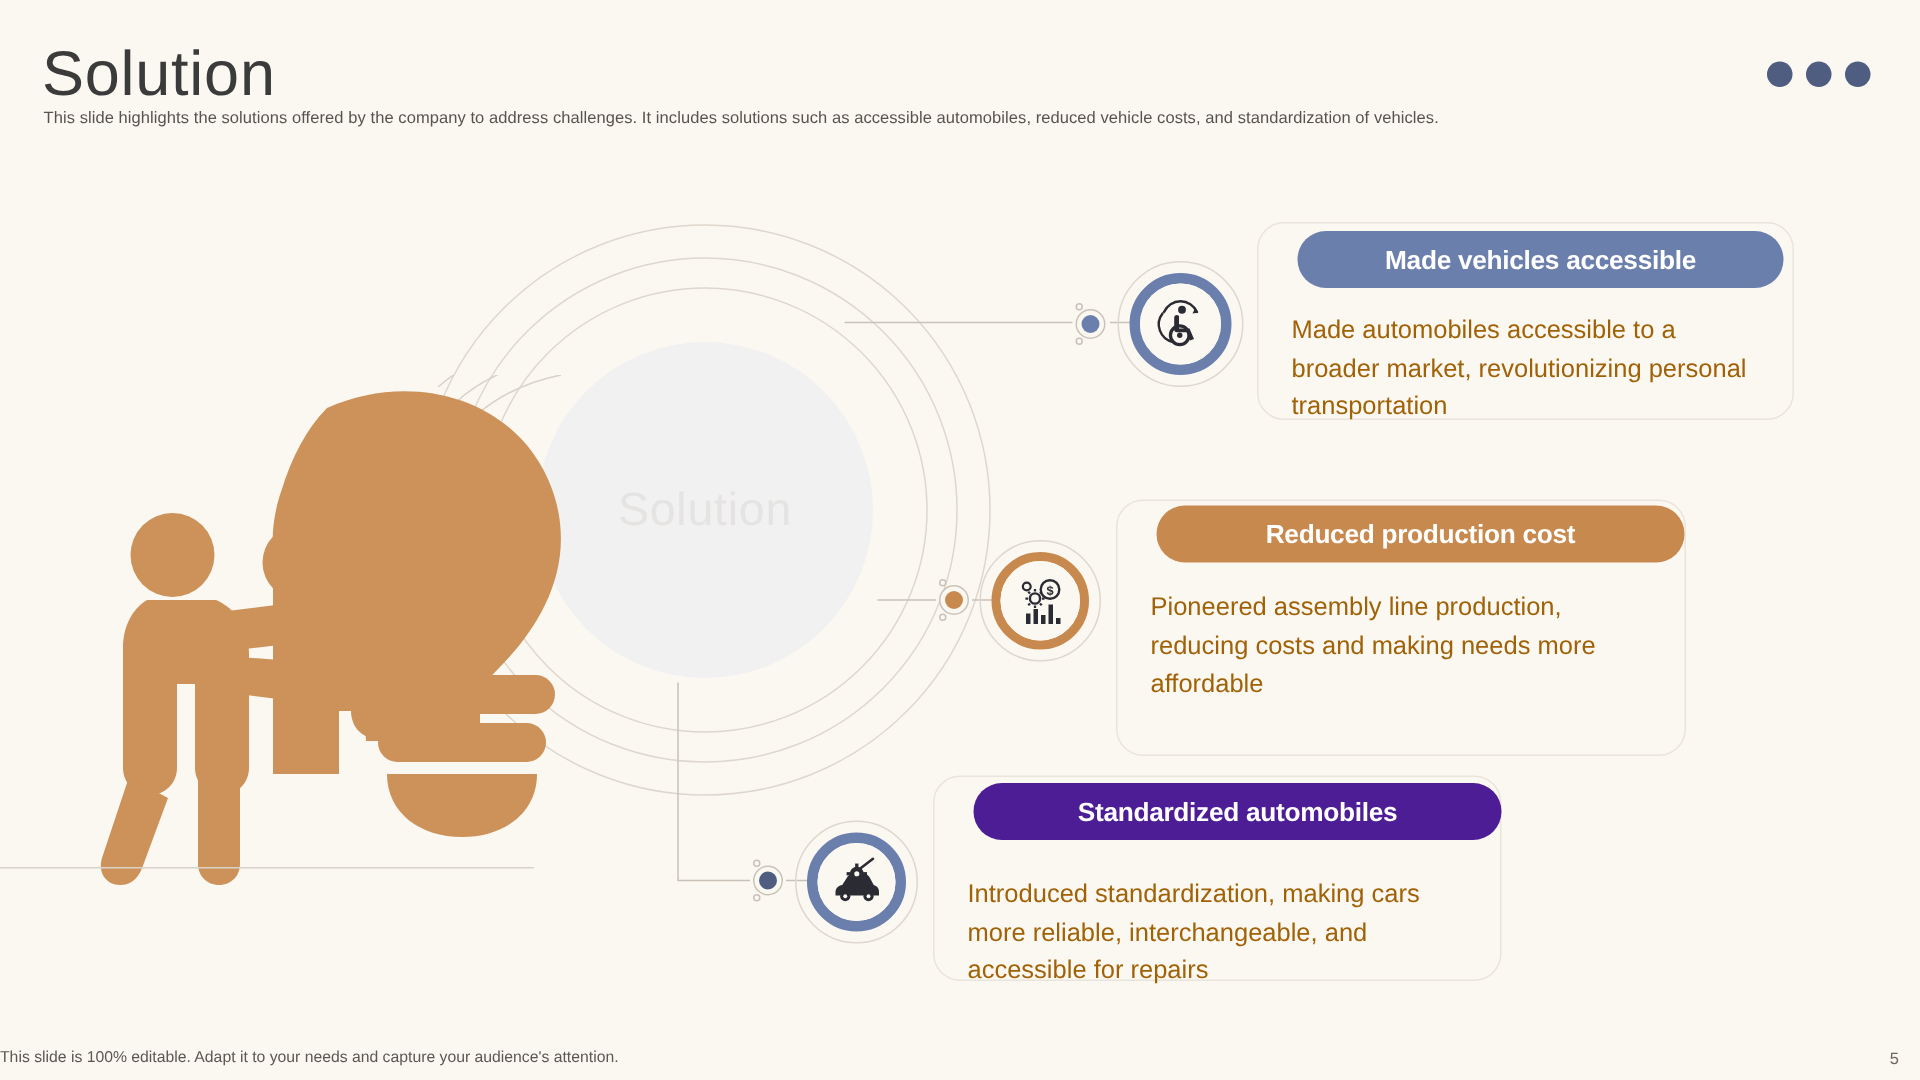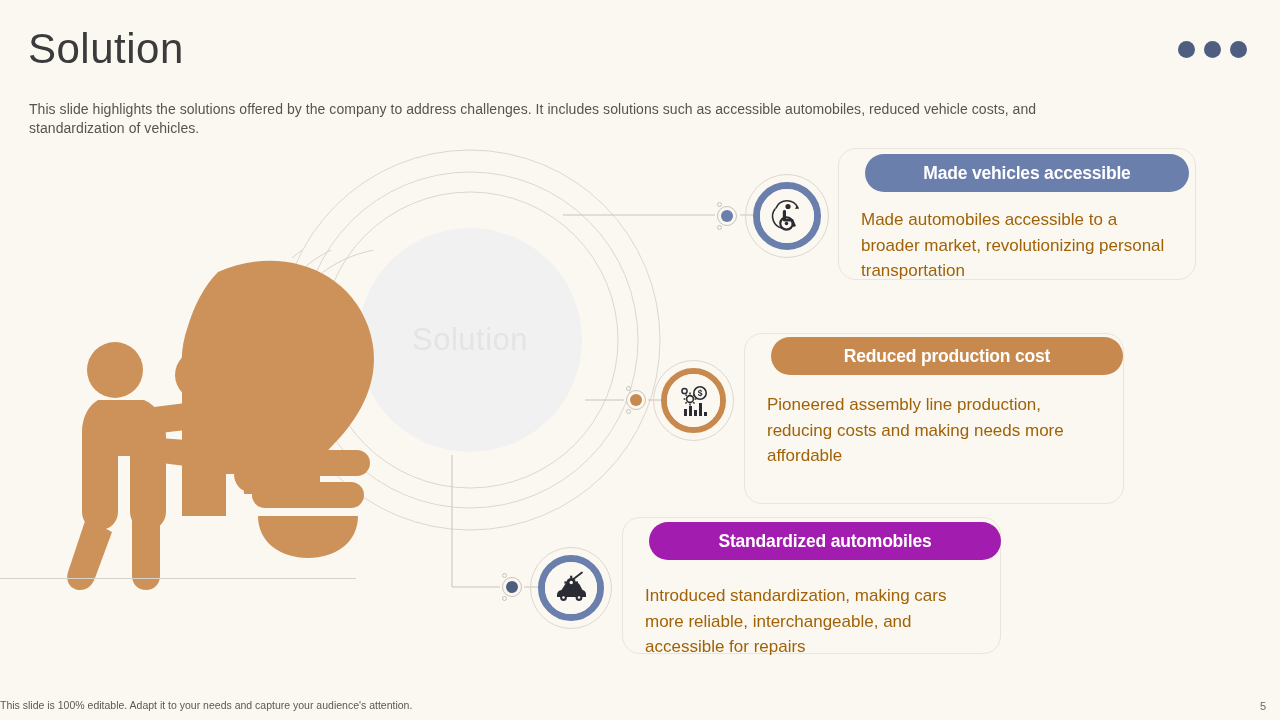--- a/index.html
+++ b/index.html
@@ -12,22 +12,22 @@
   }
   .slide { position:absolute; inset:0; background:#fbf8f2; }
 
   
   .page-title {
     position:absolute; left:28px; top:28px;
     font-size:42px; font-weight:300; color:#3b3b3b;
     letter-spacing:0.5px; line-height:1;
   }
   .page-subtitle {
-    position:absolute; left:29px; top:100px; width:1030px;
-    font-size:14px; color:#59534e; line-height:1.35;
+    position:absolute; left:29px; top:72px; width:1030px;
+    font-size:11px; color:#59534e; line-height:1.35;
     letter-spacing:0.05px;
   }
   .dots {
     position:absolute; right:33px; top:41px;
     display:flex; gap:9px; align-items:center;
   }
   .dots span { width:17px; height:17px; border-radius:50%; background:#4e5d80; display:block; }
 
   
   .deco { position:absolute; left:0; top:0; width:1280px; height:720px; pointer-events:none; }
@@ -77,21 +77,21 @@
   #card-1 .card-header { left:26px; width:324px; background:#6b7fad; top:5px; }
   #card-1 .card-body { top:58px; }
 
   
   #card-2 { left:744px; top:333px; width:380px; height:171px; }
   #card-2 .card-header { left:26px; width:352px; background:#c8894e; top:3px; }
   #card-2 .card-body { top:58px; }
 
   
   #card-3 { left:622px; top:517px; width:379px; height:137px; }
-  #card-3 .card-header { left:26px; width:352px; background:#a21caf; top:4px; }
+  #card-3 .card-header { left:26px; width:352px; background:#4c1d95; top:4px; }
   #card-3 .card-body { top:65px; }
 
   
   .medallion {
     position:absolute; border-radius:50%;
     display:flex; align-items:center; justify-content:center;
     background:#fbf8f2;
   }
   .medallion .inner {
     width:100%; height:100%; border-radius:50%;

